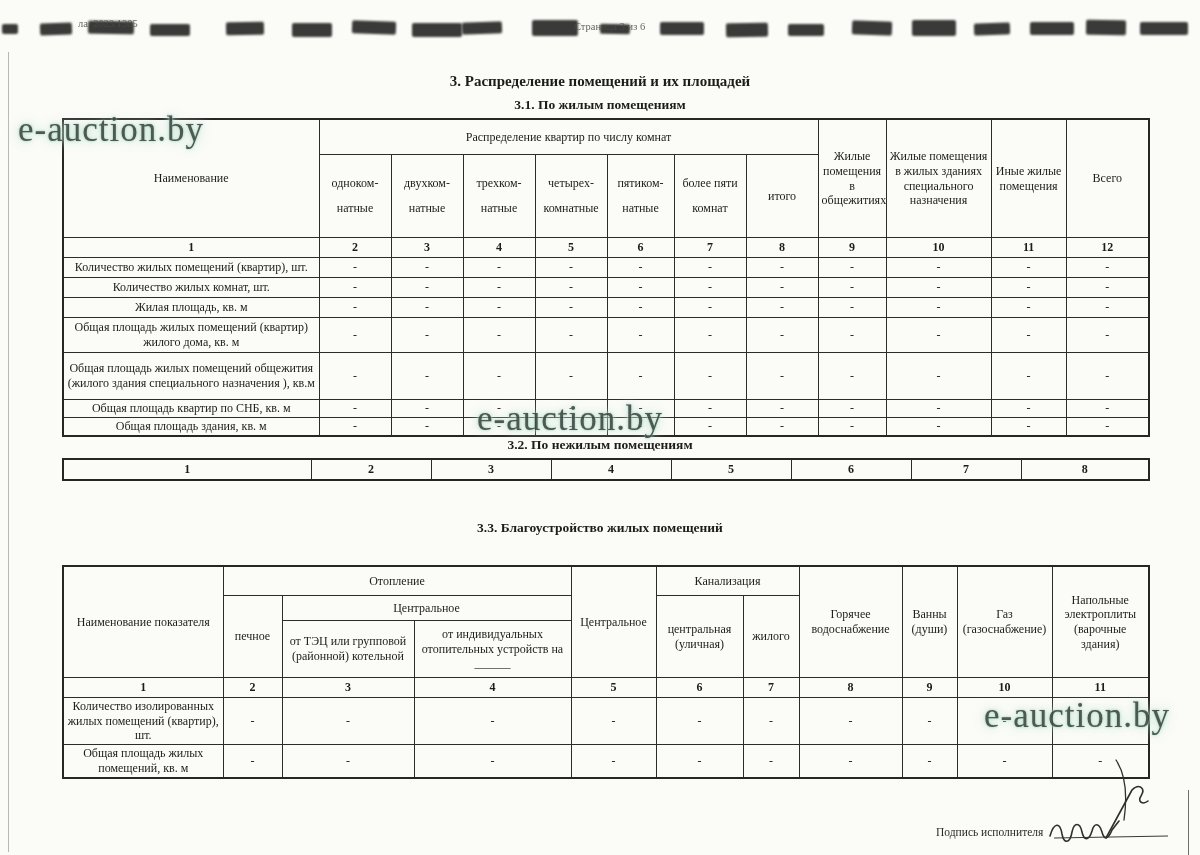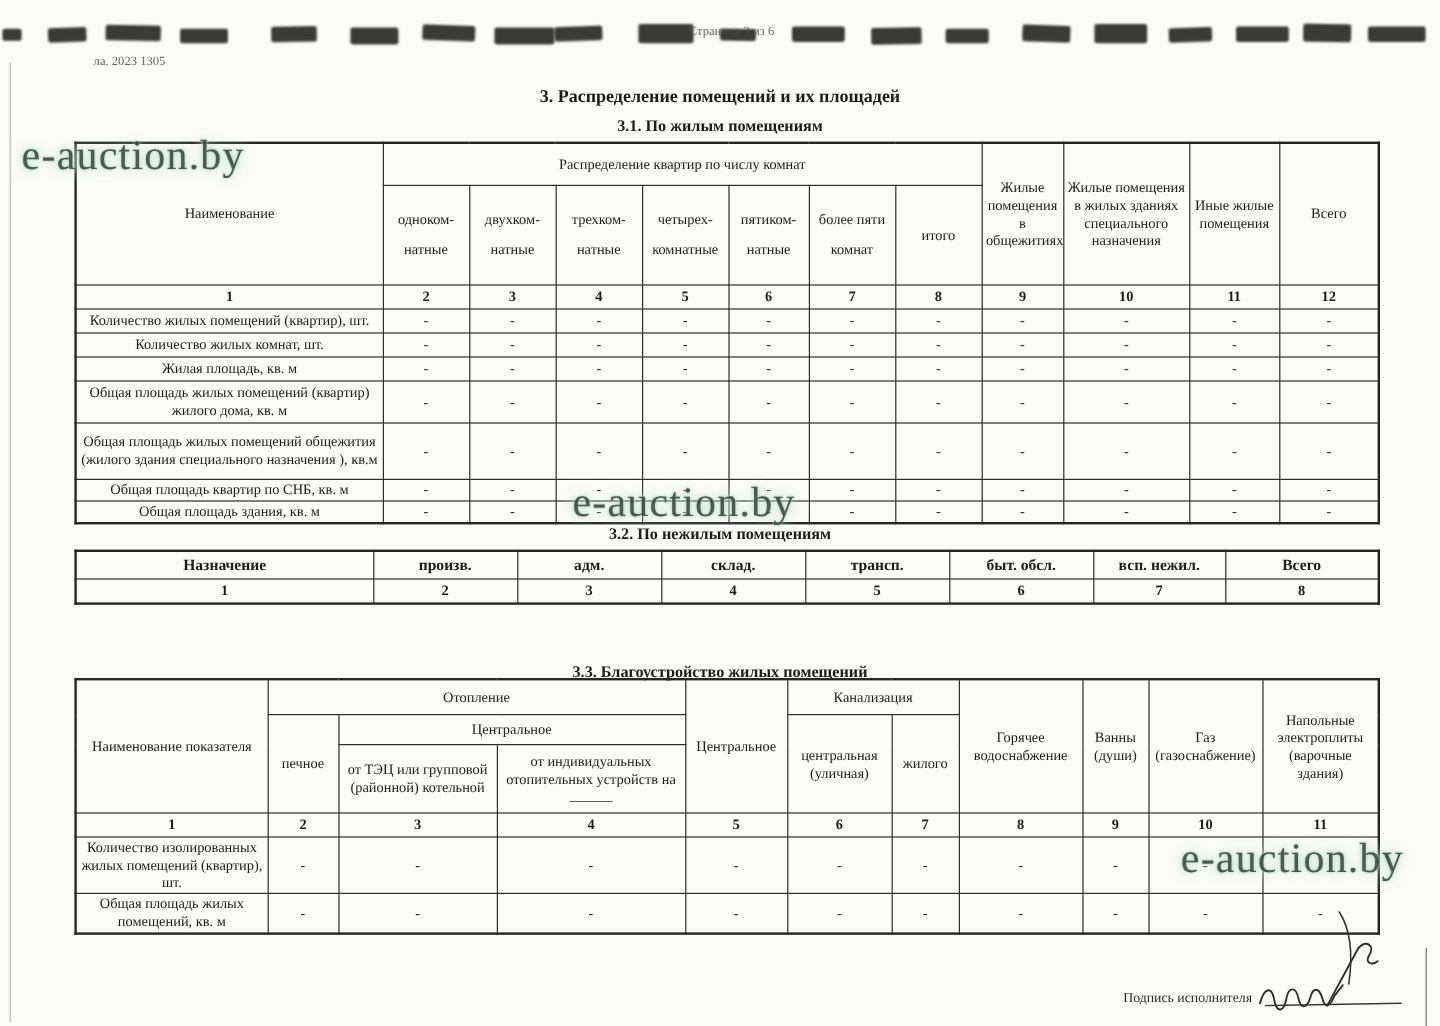--- a/index.html
+++ b/index.html
@@ -18,21 +18,21 @@
   .wm{
     position:absolute;font-size:35px;color:#3f4e47;letter-spacing:1px;line-height:1;
     text-shadow:0 0 3px #a9cfbd,0 0 9px #bfdfcf,0 0 16px #cde7d9,0 0 1px #87b49f;
     opacity:.93;white-space:nowrap;
   }
   
   .title{position:absolute;left:0;width:100%;text-align:center;font-weight:bold}
   .t-main{top:73px;font-size:15px}
   .t-31{top:97px;font-size:13.5px}
   .t-32{top:437px;font-size:13.5px}
-  .t-33{top:552px;font-size:13.5px}
+  .t-33{top:520px;font-size:13.5px}
   
   table{border-collapse:collapse;table-layout:fixed;position:absolute;border:2px solid #262624}
   th,td{
     border:1px solid #2c2c2a;font-weight:normal;text-align:center;vertical-align:middle;
     padding:1px 3px;font-size:12px;line-height:1.22;overflow:hidden;
   }
   tr.nums td{font-weight:bold;font-size:12px;height:17px}
   .t31{left:62px;top:118px;width:1086px}
   .t31 tr.grp th{height:32px}
   .t31 tr.leaf th{height:80px;line-height:2.05;font-size:12px}
@@ -74,21 +74,21 @@
     <span class="sm" style="left:660px;top:22px;width:44px;height:13px"></span>
     <span class="sm" style="left:726px;top:23px;width:42px;height:14px;transform:rotate(-1deg)"></span>
     <span class="sm" style="left:788px;top:24px;width:36px;height:12px"></span>
     <span class="sm" style="left:852px;top:21px;width:40px;height:14px;transform:rotate(2deg)"></span>
     <span class="sm" style="left:912px;top:20px;width:44px;height:16px"></span>
     <span class="sm" style="left:974px;top:23px;width:36px;height:12px;transform:rotate(-2deg)"></span>
     <span class="sm" style="left:1030px;top:22px;width:44px;height:13px"></span>
     <span class="sm" style="left:1086px;top:20px;width:40px;height:15px;transform:rotate(1deg)"></span>
     <span class="sm" style="left:1140px;top:22px;width:48px;height:13px"></span>
   </div>
-  <span class="scantxt" style="left:78px;top:46px;filter:blur(.4px)">ла. 2023 1305</span>
+  <span class="scantxt" style="left:78px;top:18px;filter:blur(.4px)">ла. 2023 1305</span>
   <span class="scantxt" style="left:574px;top:21px">Страница 3 из 6</span>
   <div class="edge-line" style="left:8px;top:52px;width:1px;height:800px"></div>
   <div class="right-line" style="left:1188px;top:790px;width:1px;height:65px"></div>
 
   <div class="title t-main">3. Распределение помещений и их площадей</div>
   <div class="title t-31">3.1. По жилым помещениям</div>
 
   <table class="t31">
     <colgroup>
       <col style="width:256px">
@@ -244,30 +244,20 @@
       <col style="width:248px">
         <col style="width:120px">
         <col style="width:120px">
         <col style="width:120px">
       <col style="width:120px">
         <col style="width:120px">
         <col style="width:110px">
         <col style="width:128px">
     </colgroup>
     <tbody>
-        <tr class="hdr">
-          <th>Назначение</th>
-          <th>произв.</th>
-          <th>адм.</th>
-          <th>склад.</th>
-          <th>трансп.</th>
-          <th>быт. обсл.</th>
-          <th>всп. нежил.</th>
-          <th>Всего</th>
-        </tr>
     <tr class="nums">
           <td>1</td>
           <td>2</td>
           <td>3</td>
           <td>4</td>
           <td>5</td>
           <td>6</td>
           <td>7</td>
           <td>8</td>
         </tr>

